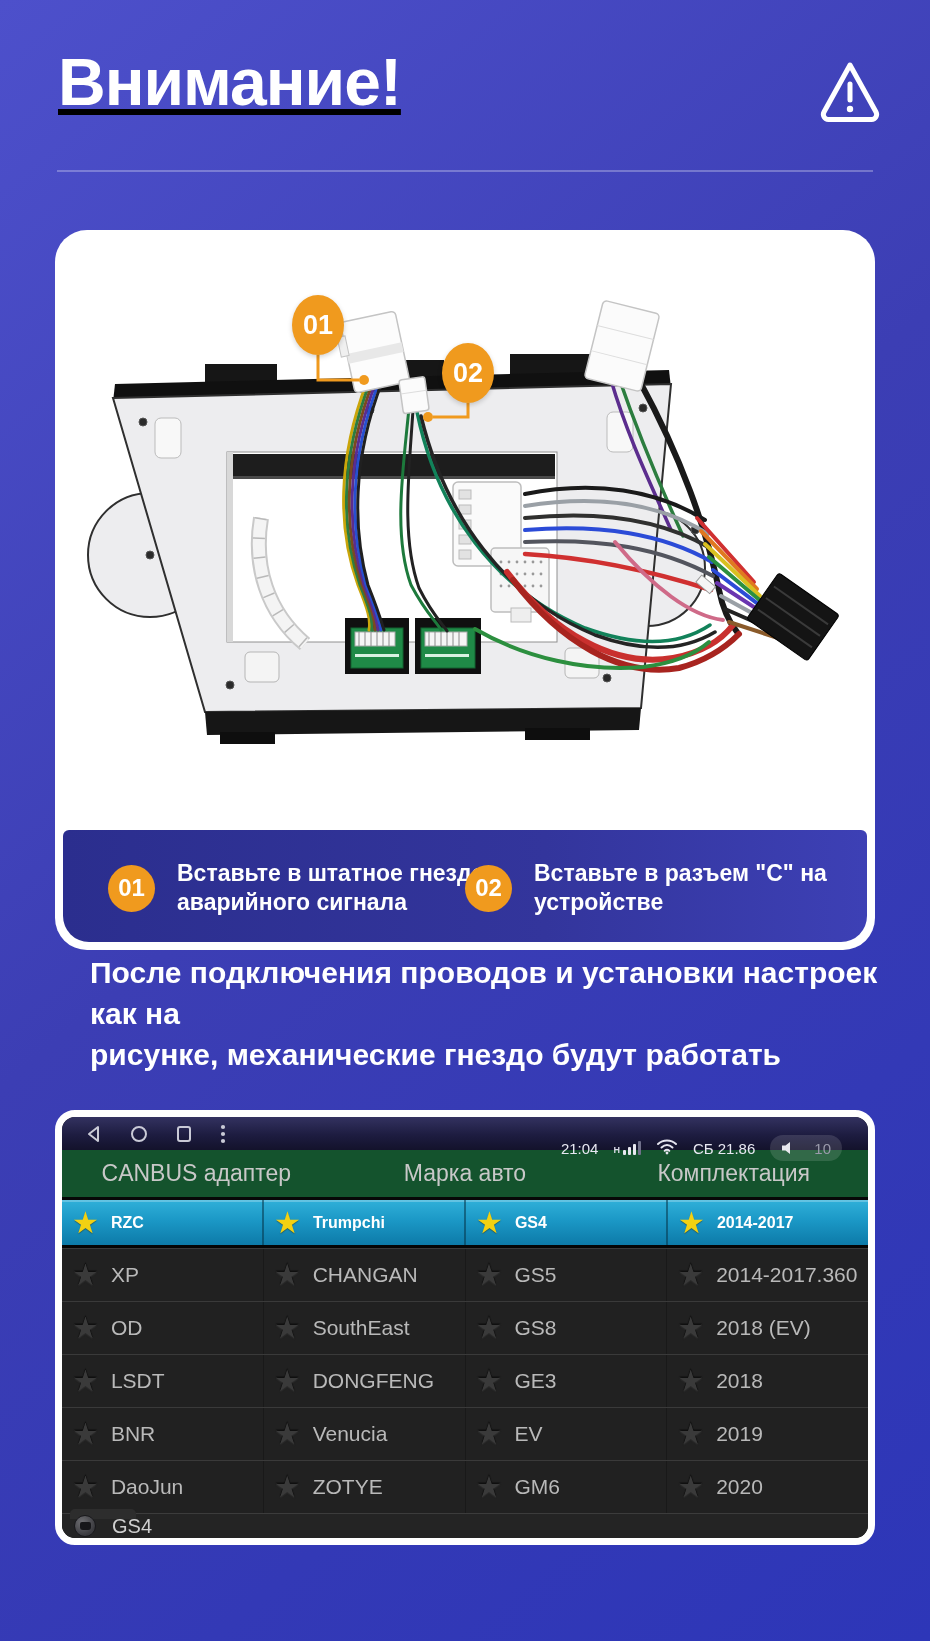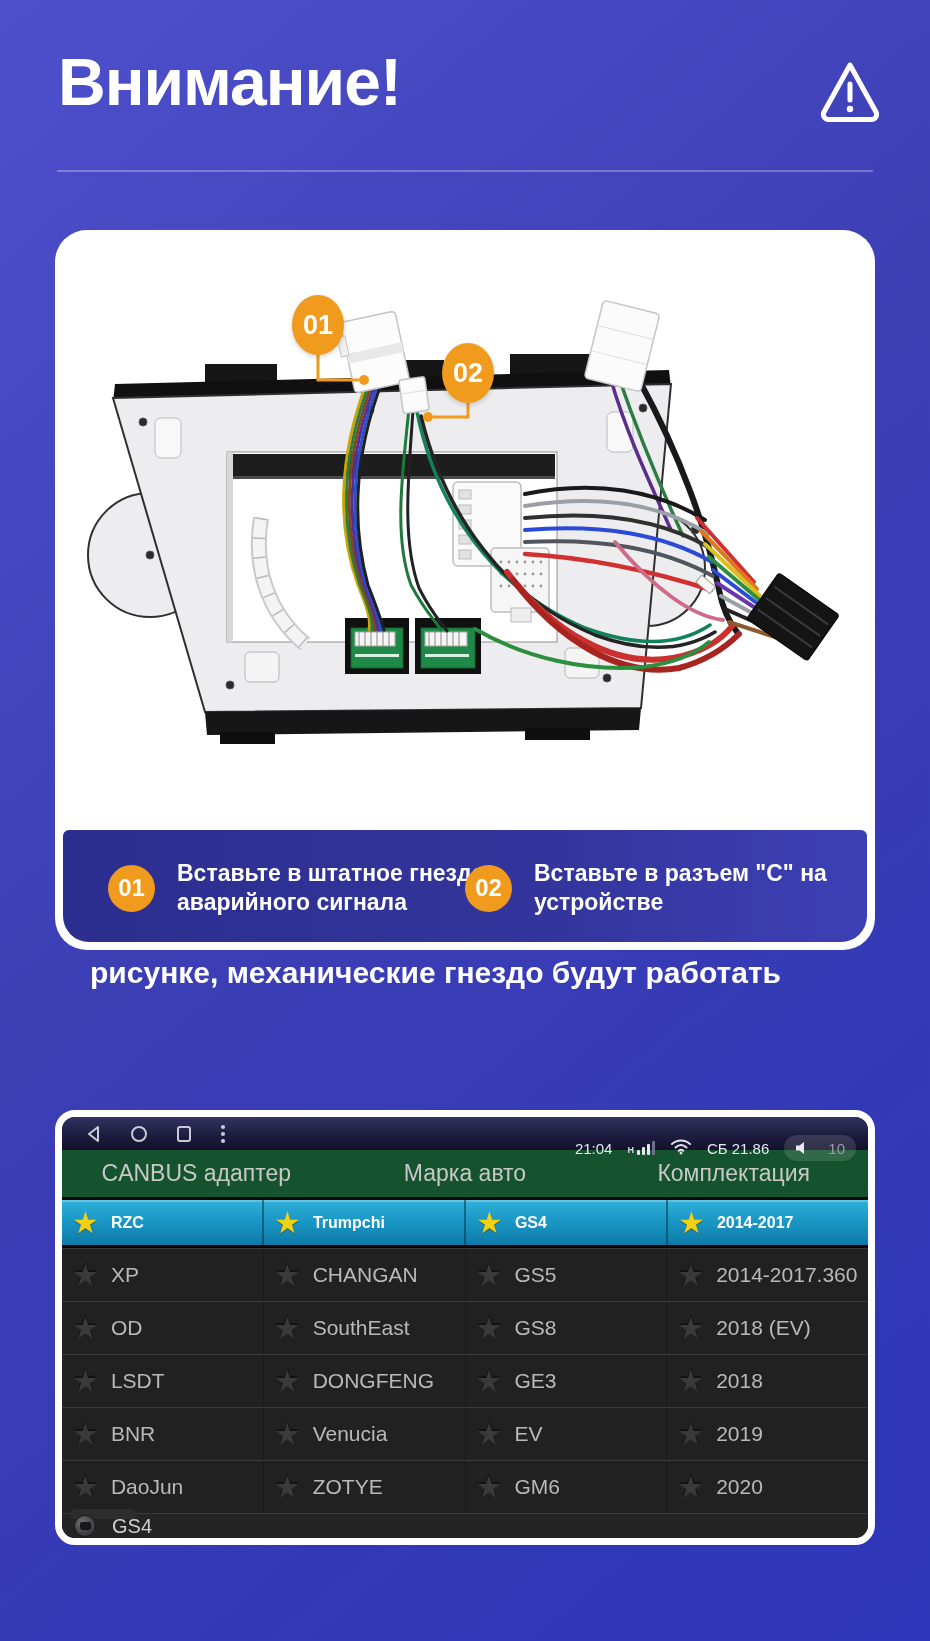--- a/index.html
+++ b/index.html
@@ -3,21 +3,21 @@
 <meta charset="utf-8">
 <style>
   html,body{margin:0;padding:0;background:#2e37b8;}
   *{box-sizing:border-box;}
   #screen{
     position:relative;width:930px;height:1641px;overflow:hidden;
     background:linear-gradient(140deg,#4d50cb 0%,#3c3eb4 45%,#3339b6 75%,#2d36b8 100%);
     font-family:"Liberation Sans","DejaVu Sans",sans-serif;
   }
   
-  .hdr{position:absolute;left:58px;right:48px;top:48px;display:flex;justify-content:space-between;align-items:flex-start;}
+  .hdr{position:absolute;left:58px;right:48px;top:48px;display:flex;justify-content:space-between;align-items:flex-start;text-decoration:underline;}
   .title{color:#fff;font-size:66px;font-weight:800;letter-spacing:-1px;line-height:1.05;}
   .warn-icon{margin-top:10px;}
   .hdr-divider{position:absolute;left:57px;width:816px;top:170px;height:2px;background:rgba(255,255,255,0.28);}
   
   .card{position:absolute;left:55px;top:230px;width:820px;height:720px;background:#ffffff;border-radius:32px;}
   .photo{position:absolute;left:0;top:0;width:820px;height:600px;}
   .callout{position:absolute;width:52px;height:60px;border-radius:50%;background:#f09a1e;
     display:flex;align-items:center;justify-content:center;color:#fff;font-size:27px;font-weight:800;
     box-shadow:0 2px 5px rgba(0,0,0,0.18);}
   .callout.c01{left:237px;top:65px;}
@@ -33,21 +33,21 @@
   .cap2{left:402px;top:29px;}
   
   .note{position:absolute;left:90px;top:952px;width:800px;color:#fff;font-size:30px;font-weight:700;line-height:41px;}
   
   .device{position:absolute;left:55px;top:1110px;width:820px;height:435px;border:7px solid #ffffff;border-radius:20px;
     background:#181818;overflow:hidden;}
   .statusbar{height:33px;display:flex;align-items:center;
     background:linear-gradient(180deg,#333260 0%,#1d1c40 55%,#13122b 100%);}
   .nav-group{display:flex;align-items:center;gap:28px;padding-left:24px;}
   .nav-group svg{display:block;}
-  .sb-right{margin-left:auto;display:flex;align-items:center;gap:15px;padding-right:12px;margin-top:29px;}
+  .sb-right{margin-left:auto;display:flex;align-items:center;gap:15px;padding-right:26px;margin-top:29px;}
   .sb-text{color:#e8e8f2;font-size:15px;}
   .sig{display:flex;align-items:flex-end;gap:2px;}
   .sig .h{color:#d8d8e4;font-size:9px;margin-right:1px;font-weight:700;}
   .sig i{display:block;width:3px;background:#e8e8f0;border-radius:1px;}
   .sig i.dim{background:#70708a;}
   .vol-pill{display:flex;align-items:center;gap:21px;background:rgba(255,255,255,0.13);border-radius:13px;
     height:26px;padding:0 11px;}
   .vol-pill span{color:#9a9aab;font-size:15px;}
   
   .thead{height:50px;display:flex;align-items:center;background:#14532d;border-bottom:3px solid #070707;}
@@ -272,20 +272,21 @@
       <div class="cap cap2">
         <div class="cap-num">02</div>
         <div class="cap-text">
           <div>Вставьте в разъем "С" на устройстве</div>
         </div>
       </div>
     </div>
   </div>
 
   <div class="note">
+    <div>После подключения проводов и установки настроек как на</div>
     <div>рисунке, механические гнездо будут работать</div>
   </div>
 
   <div class="device">
 
     <div class="statusbar">
       <div class="nav-group">
         <span>
           <svg width="16" height="18" viewBox="0 0 16 18">
               <polygon points="12,2 12,16 3,9" fill="none" stroke="#c9cad6" stroke-width="2" stroke-linejoin="round"></polygon>

